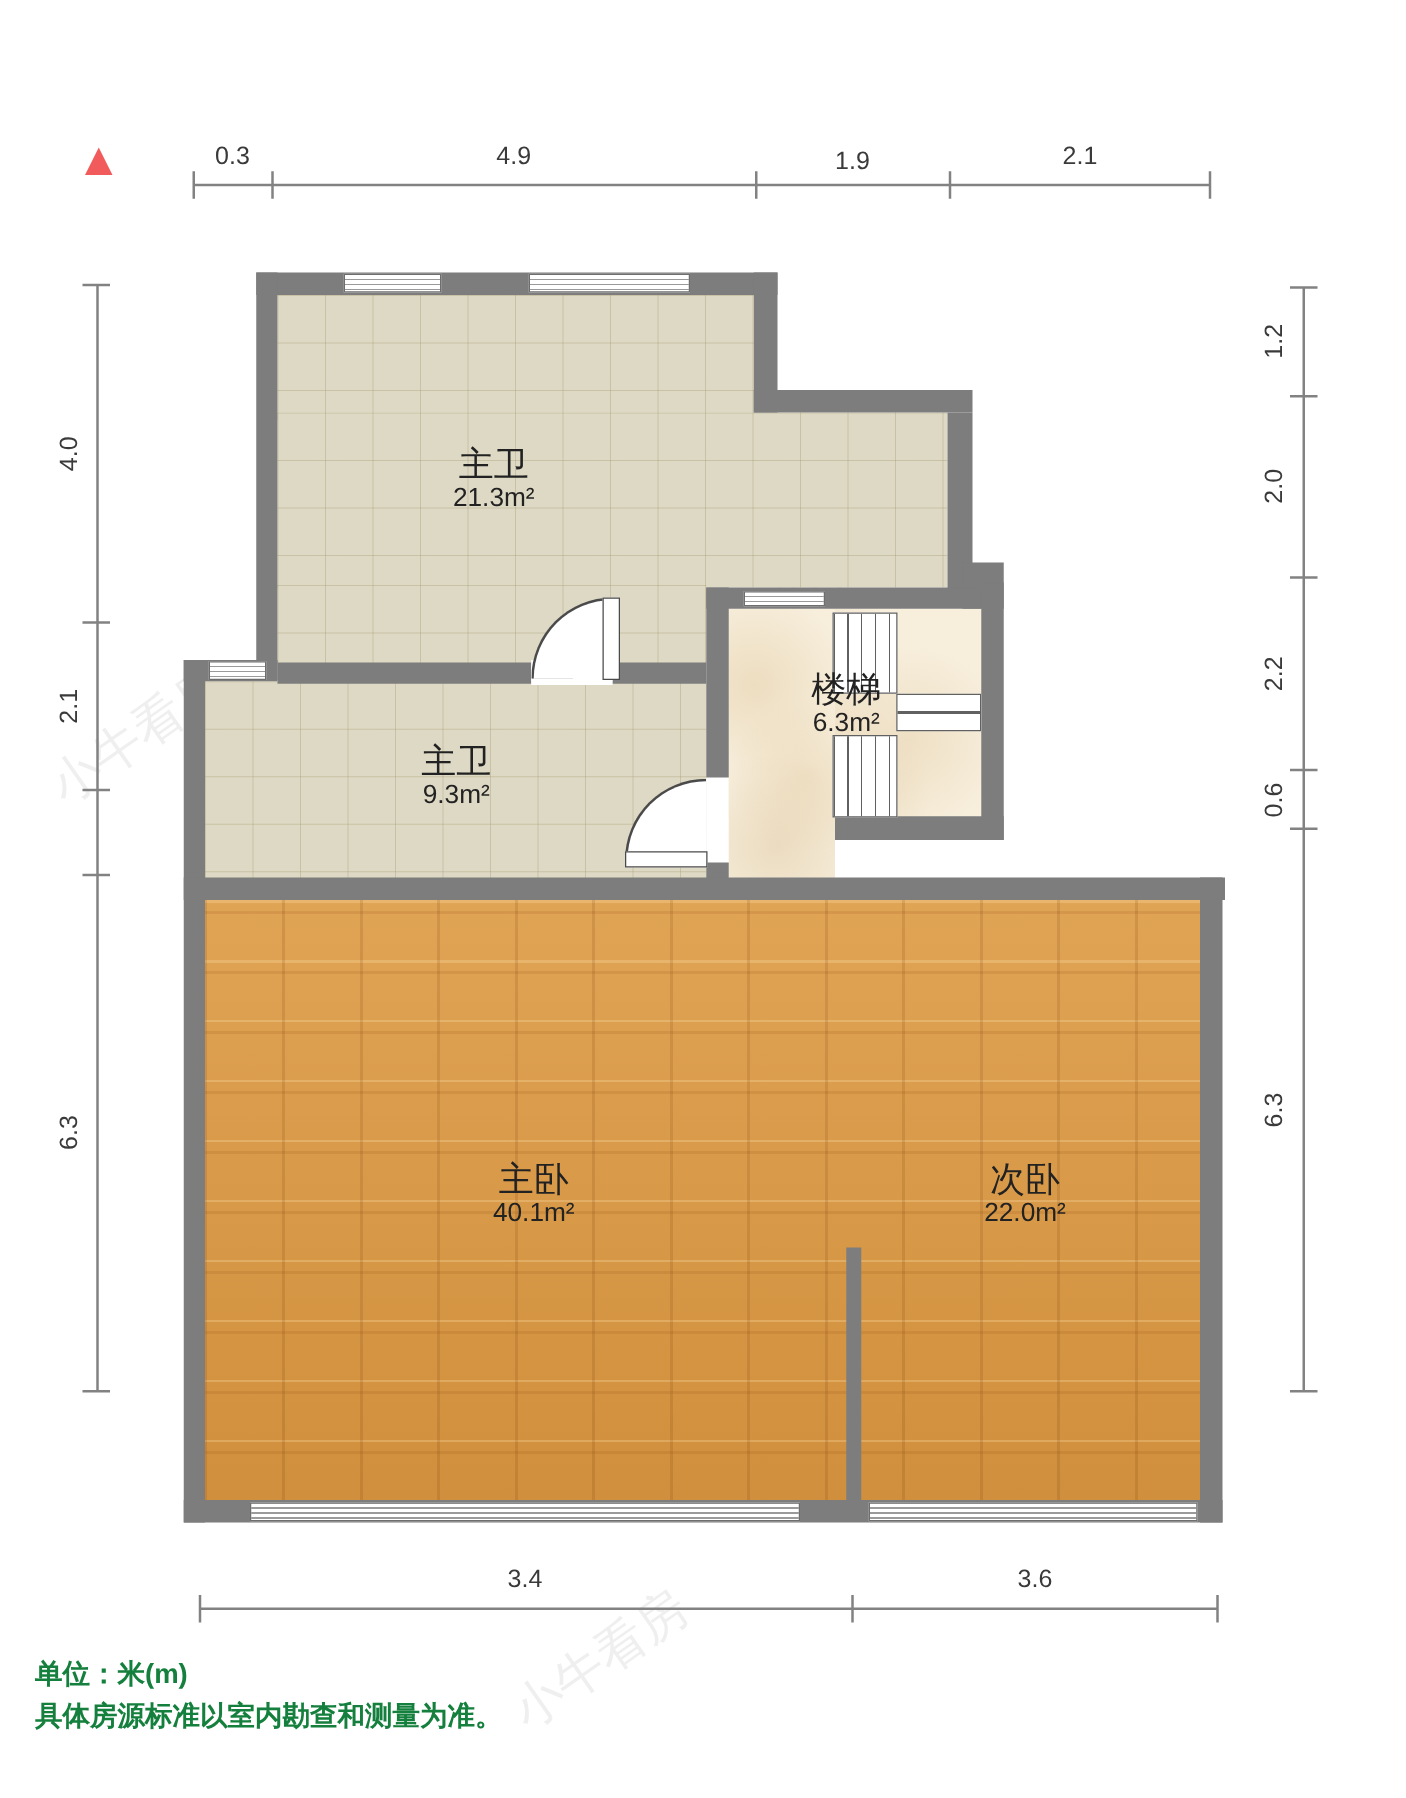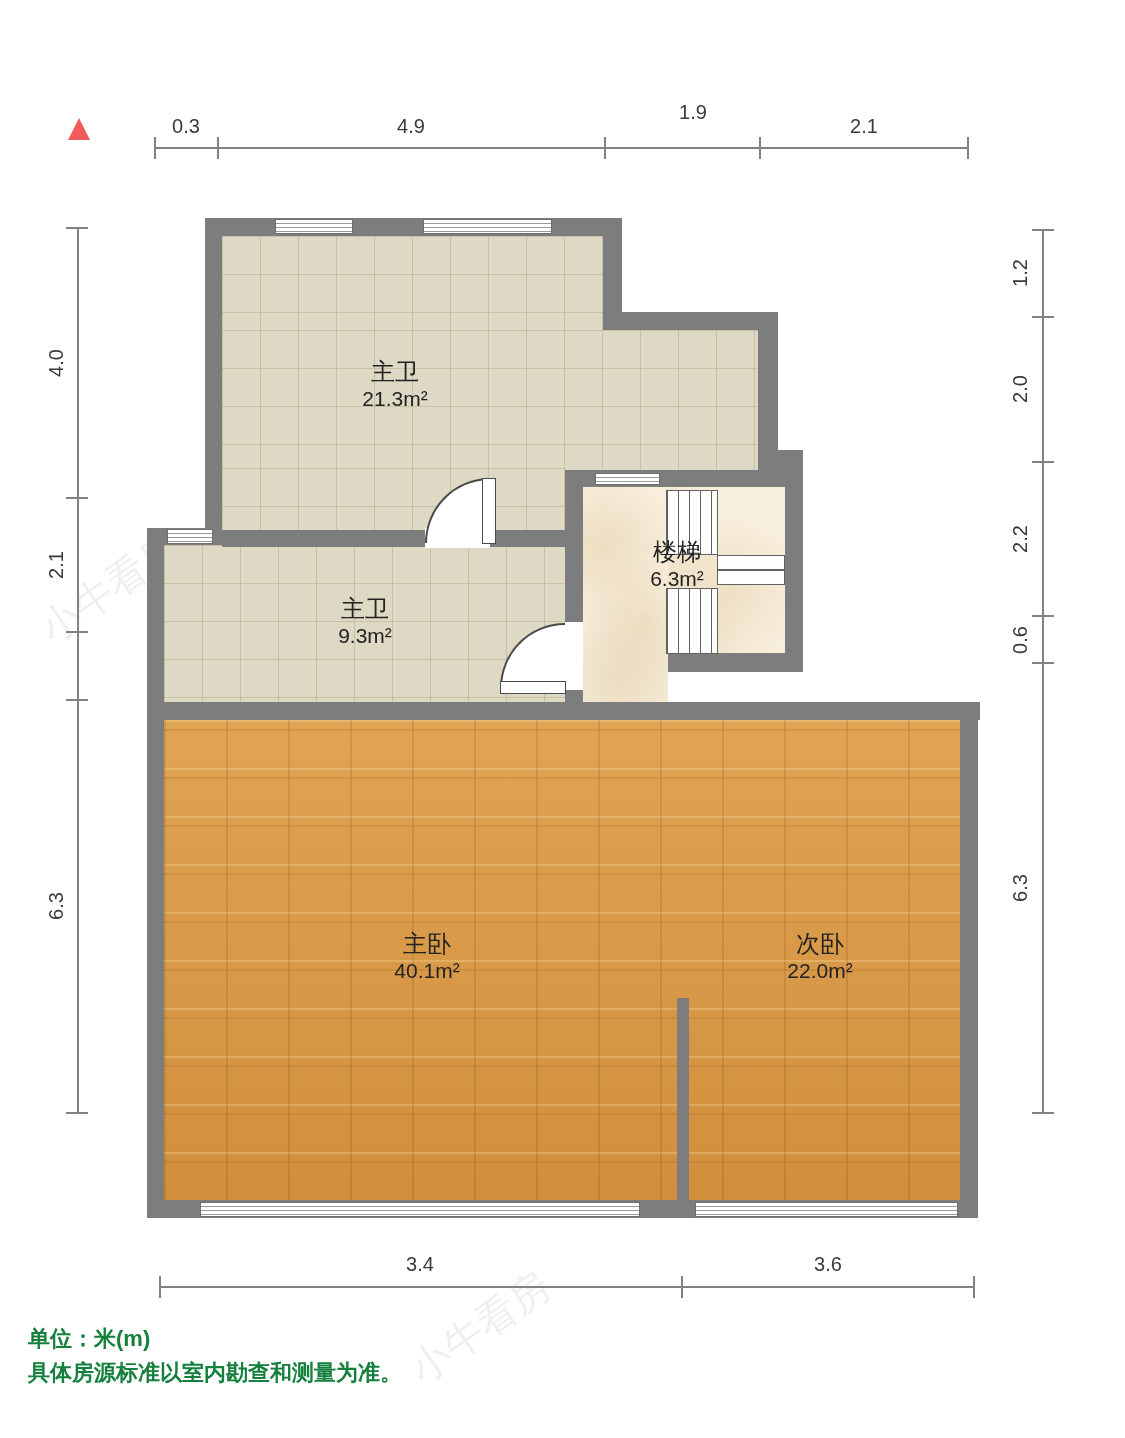--- a/index.html
+++ b/index.html
@@ -36,21 +36,21 @@
   
   .dim-line-h{position:absolute;height:2px;background:#828282;}
   .dim-line-v{position:absolute;width:2px;background:#828282;}
   .tick-v{position:absolute;width:2px;height:22px;background:#828282;}
   .tick-h{position:absolute;width:22px;height:2px;background:#828282;}
   .dim-label{position:absolute;color:#3a3a3a;font-size:20px;transform:translate(-50%,-50%);white-space:nowrap;}
   .dim-label.rot{transform:translate(-50%,-50%) rotate(-90deg);}
 
   
   .room-label{position:absolute;transform:translate(-50%,-50%);text-align:center;color:#222222;}
-  .room-name{font-size:24px;line-height:28px;}
+  .room-name{font-size:28px;line-height:28px;}
   .room-area{font-size:21px;line-height:26px;}
 
   .north-triangle{position:absolute;left:68px;top:118px;width:0;height:0;
     border-left:11px solid transparent;border-right:11px solid transparent;
     border-bottom:22px solid #f15b5b;}
 
   .wm{position:absolute;transform:rotate(-35deg);color:rgba(130,130,130,.13);
     font-size:40px;white-space:nowrap;pointer-events:none;}
 
   .footer{position:absolute;left:28px;top:1322px;color:#15803d;font-weight:bold;
@@ -136,21 +136,21 @@
   </div>
 
   <div class="dim-line-h" style="left:155px;top:147px;width:813px;"></div>
   <div class="tick-v" style="left:154px;top:137px;"></div>
   <div class="tick-v" style="left:217px;top:137px;"></div>
   <div class="tick-v" style="left:604px;top:137px;"></div>
   <div class="tick-v" style="left:759px;top:137px;"></div>
   <div class="tick-v" style="left:967px;top:137px;"></div>
   <div class="dim-label" style="left:186px;top:126px;">0.3</div>
   <div class="dim-label" style="left:411px;top:126px;">4.9</div>
-  <div class="dim-label" style="left:682px;top:112px;margin-left:11px;">1.9</div>
+  <div class="dim-label" style="left:682px;top:130px;">1.9</div>
   <div class="dim-label" style="left:864px;top:126px;">2.1</div>
 
   <div class="dim-line-v" style="left:77px;top:228px;height:885px;"></div>
   <div class="tick-h" style="left:66px;top:227px;"></div>
   <div class="tick-h" style="left:66px;top:497px;"></div>
   <div class="tick-h" style="left:66px;top:631px;"></div>
   <div class="tick-h" style="left:66px;top:699px;"></div>
   <div class="tick-h" style="left:66px;top:1112px;"></div>
   <div class="dim-label rot" style="left:56px;top:363px;">4.0</div>
   <div class="dim-label rot" style="left:56px;top:565px;">2.1</div>

